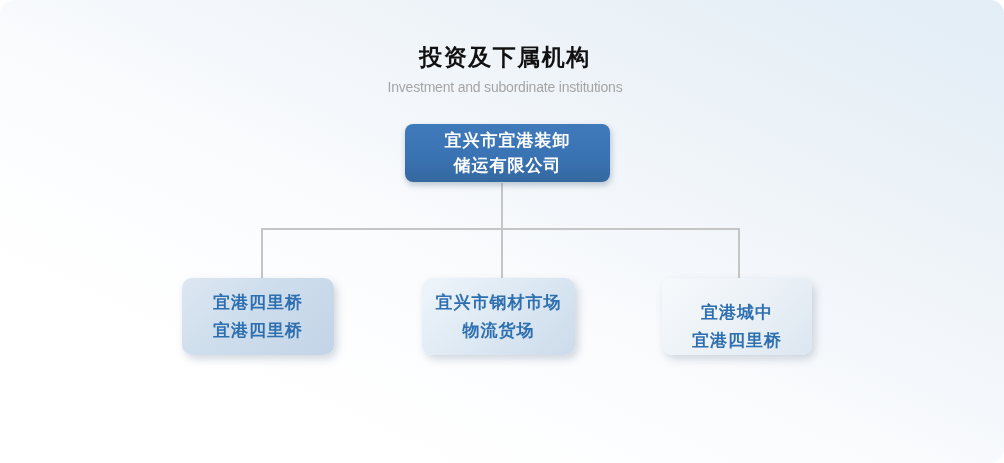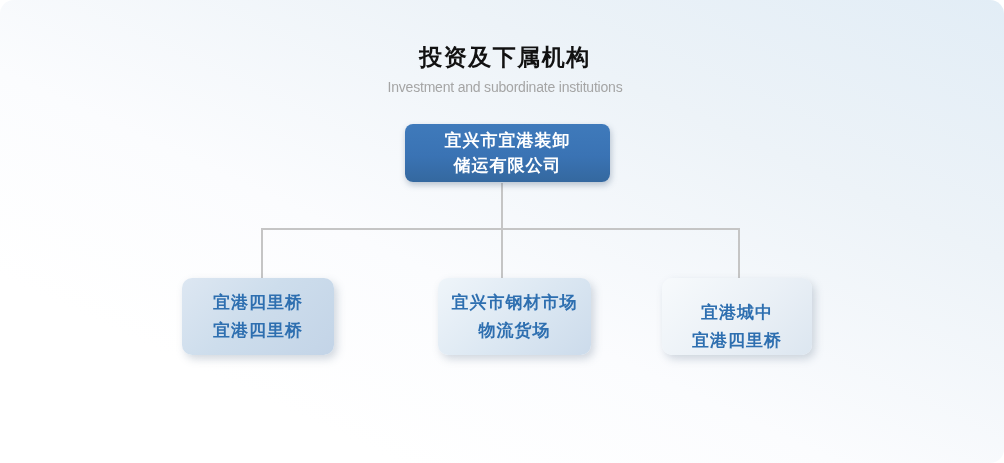--- a/index.html
+++ b/index.html
@@ -90,21 +90,21 @@
     font-size: 17px;
     letter-spacing: 1px;
     line-height: 28px;
     box-shadow: 3px 4px 8px rgba(105, 125, 150, 0.30);
   }
   .c1 {
     left: 182px;
     background: linear-gradient(135deg, #dde7f2 0%, #cdddec 45%, #c3d4e7 100%);
   }
   .c2 {
-    left: 438px; width: 153px;
+    left: 422px; width: 153px;
     background: linear-gradient(135deg, #eff5fa 0%, #dbe7f2 55%, #ccdbeb 100%);
   }
   .c3 {
     left: 662px; width: 150px;
     background: linear-gradient(135deg, #f7fafc 0%, #eaf0f6 55%, #dce6f0 100%);
     justify-content: flex-end;
   }
 </style>
 </head>
 <body>

